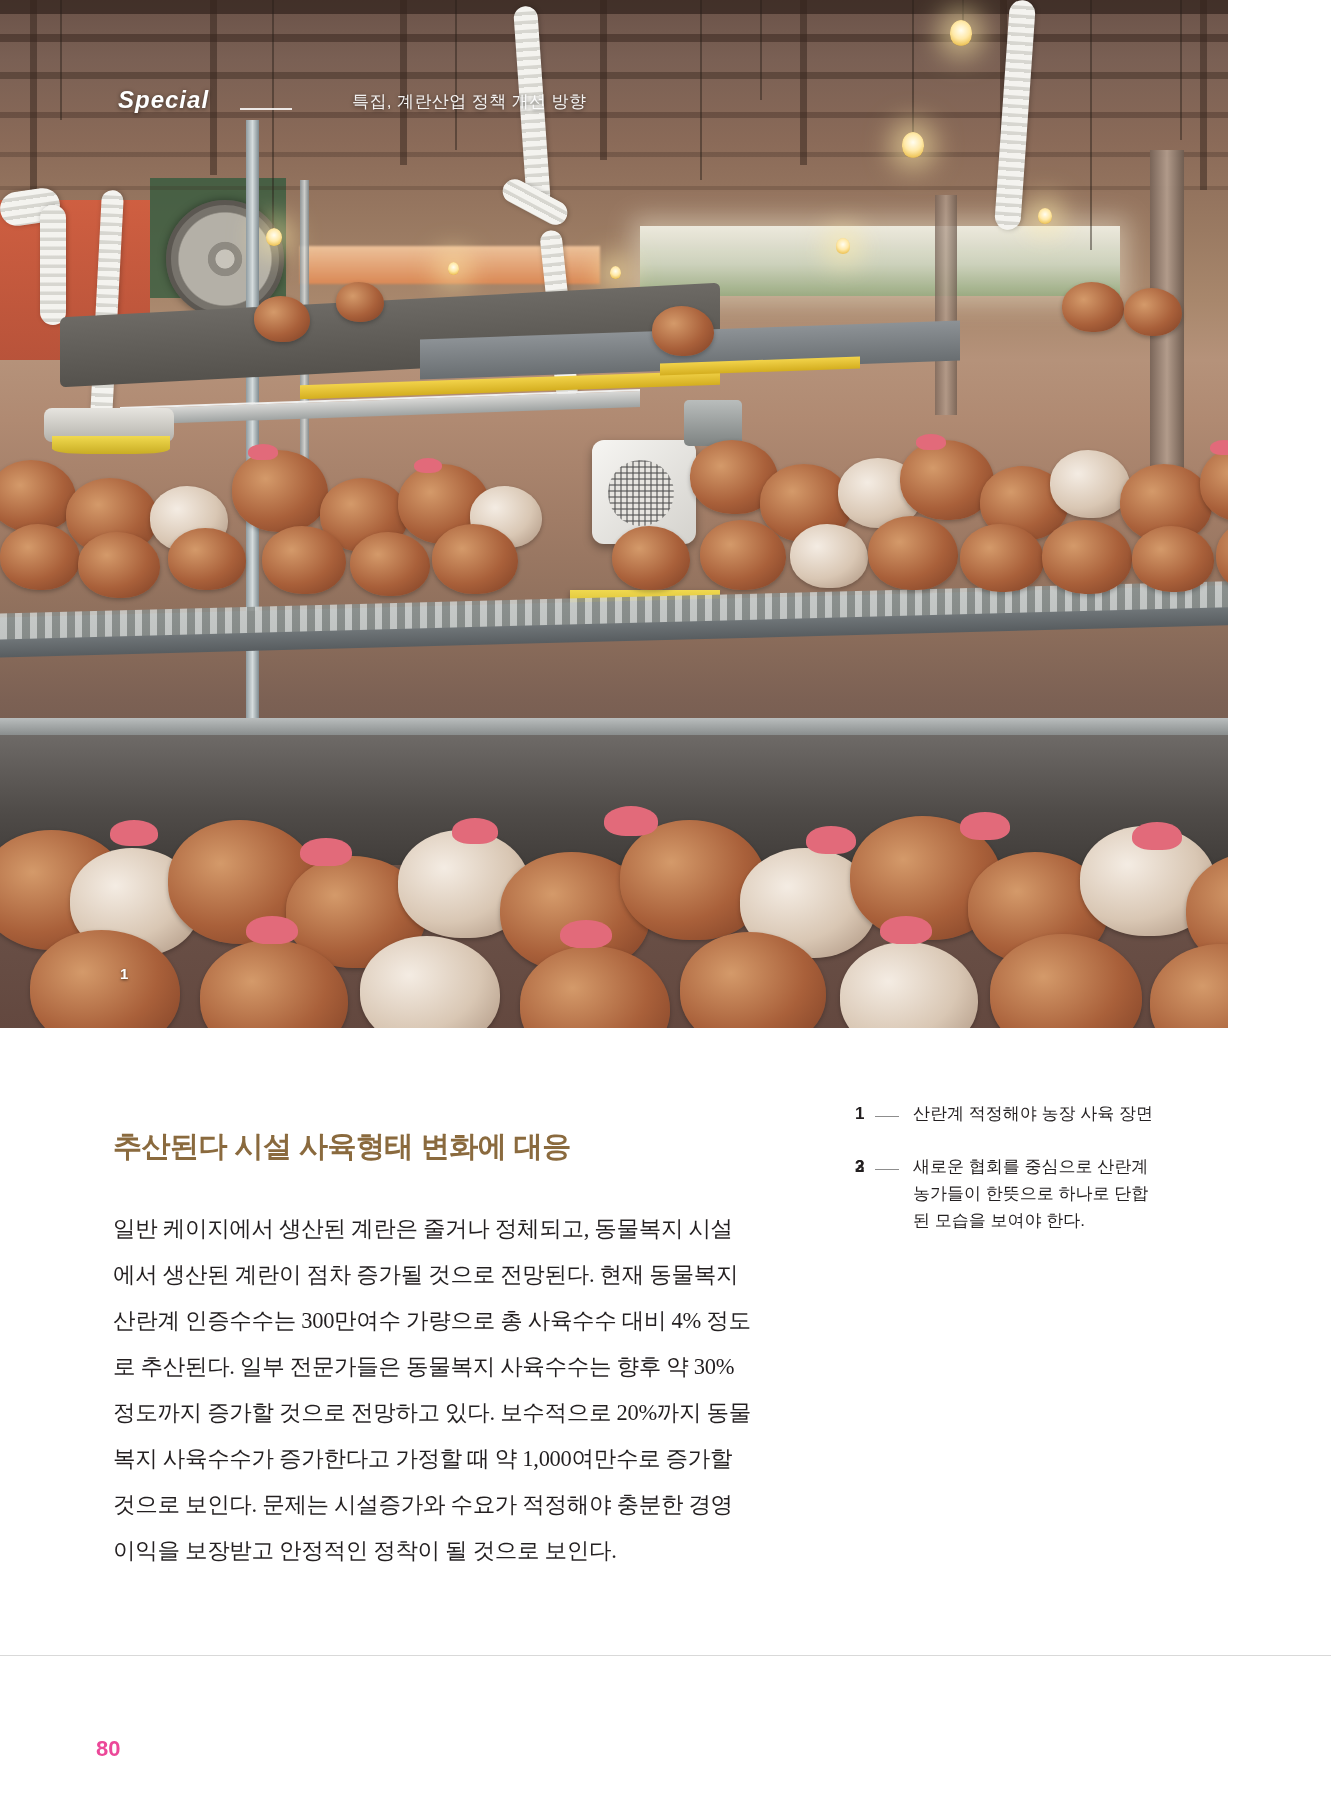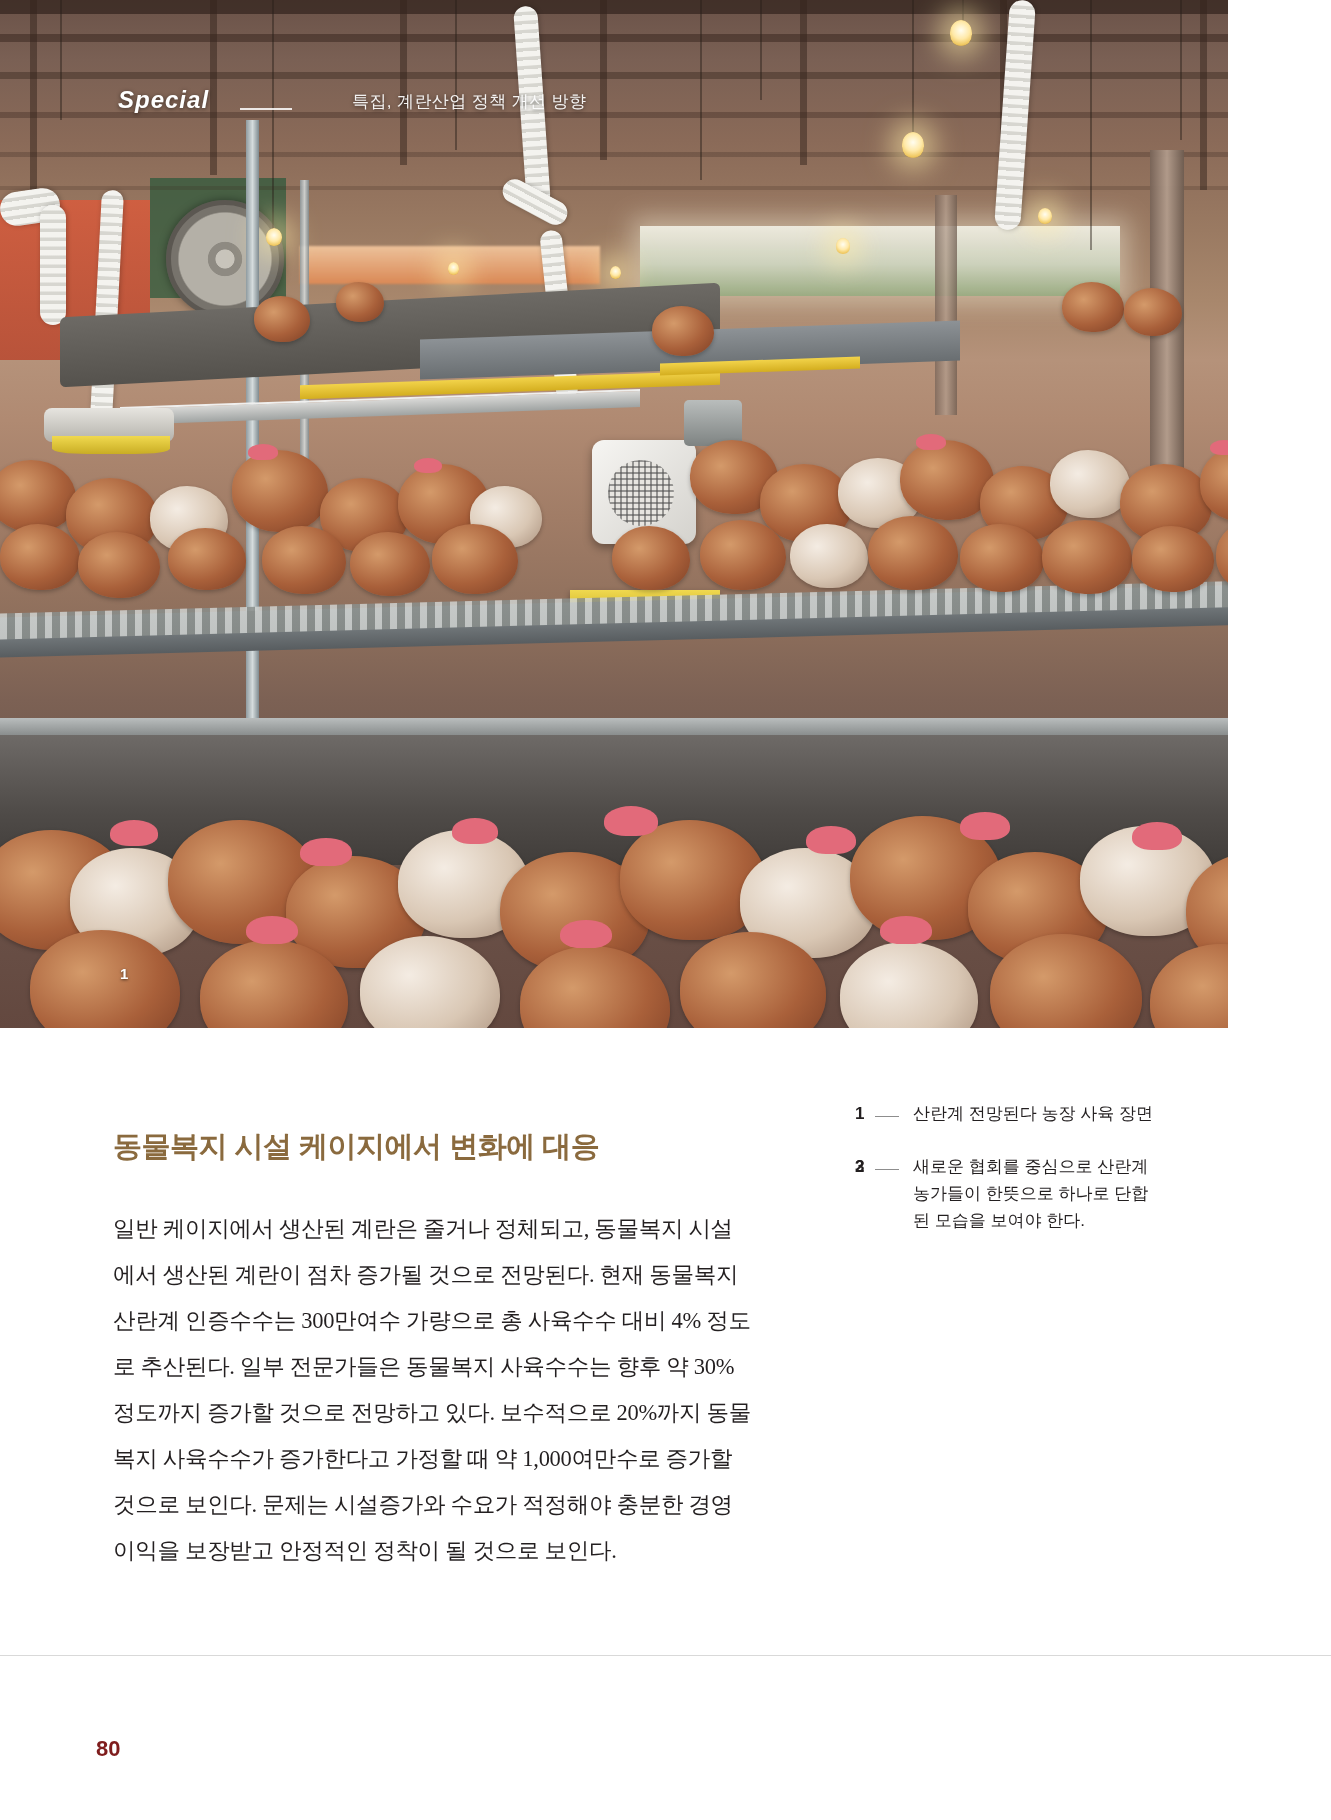--- a/index.html
+++ b/index.html
@@ -301,21 +301,21 @@
     left: 0; top: 1655px;
     width: 1331px;
     height: 1px;
     background: #d9d9d9;
   }
   .page-num {
     position: absolute;
     left: 96px; top: 1736px;
     font-size: 22px;
     font-weight: 700;
-    color: #7f1d1d;
+    color: #ec4899;
   }
 </style>
 </head>
 <body>
 
 <div class="photo">
   <div class="barn-bg"></div>
 
   <div class="left-wall"></div>
   <div class="window-band2"></div>
@@ -470,29 +470,29 @@
   </div>
 
   <div class="kicker">Special</div>
   <div class="kicker-rule"></div>
   <div class="kicker-sub">특집, 계란산업 정책 개선 방향</div>
   <div class="photo-label">1</div>
 </div>
 
 <div class="content">
 
-  <h2 class="headline">동물복지 시설 케이지에서 변화에 대응</h2>
+  <h2 class="headline">추산된다 시설 사육형태 변화에 대응</h2>
 
   <p class="body-copy">일반 케이지에서 생산된 계란은 줄거나 정체되고, 동물복지 시설에서 생산된 계란이 점차 증가될 것으로 전망된다. 현재 동물복지 산란계 인증수수는 300만여수 가량으로 총 사육수수 대비 4% 정도로 추산된다. 일부 전문가들은 동물복지 사육수수는 향후 약 30% 정도까지 증가할 것으로 전망하고 있다. 보수적으로 20%까지 동물복지 사육수수가 증가한다고 가정할 때 약 1,000여만수로 증가할 것으로 보인다. 문제는 시설증가와 수요가 적정해야 충분한 경영이익을 보장받고 안정적인 정착이 될 것으로 보인다.</p>
 
   <div class="captions">
     <div class="cap">
       <span class="num">1</span>
       <span class="dash"></span>
-      <span>산란계 전망된다 농장 사육 장면</span>
+      <span>산란계 적정해야 농장 사육 장면</span>
     </div>
     <div class="cap">
       <span class="num">2</span>
       <span class="dash"></span>
     </div>
     <div class="cap">
       <span class="num">3</span>
       <span class="dash"></span>
       <span>새로운 협회를 중심으로 산란계 농가들이 한뜻으로 하나로 단합된 모습을 보여야 한다.</span>
     </div>

